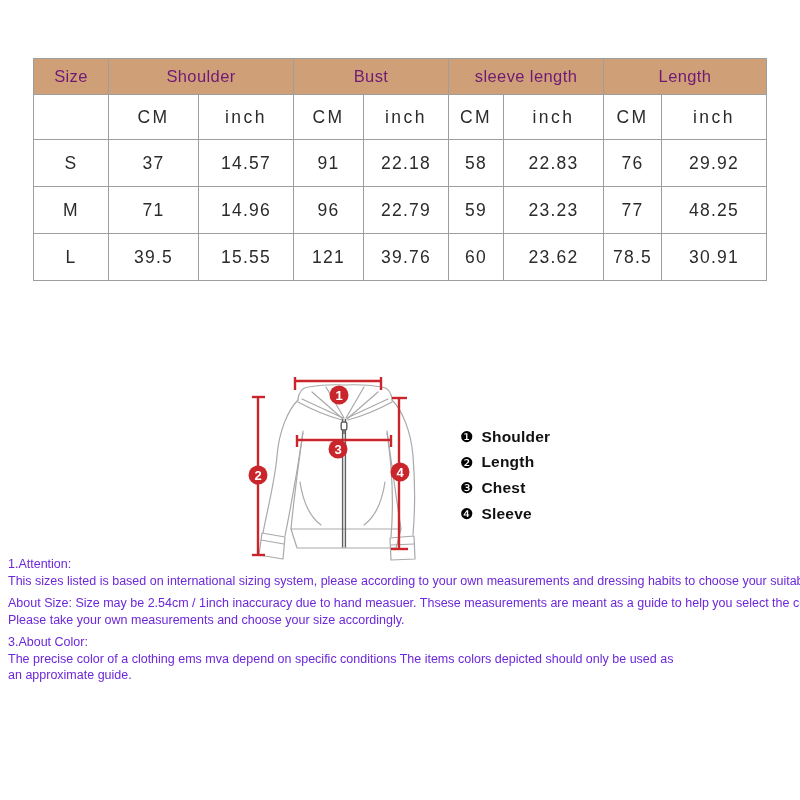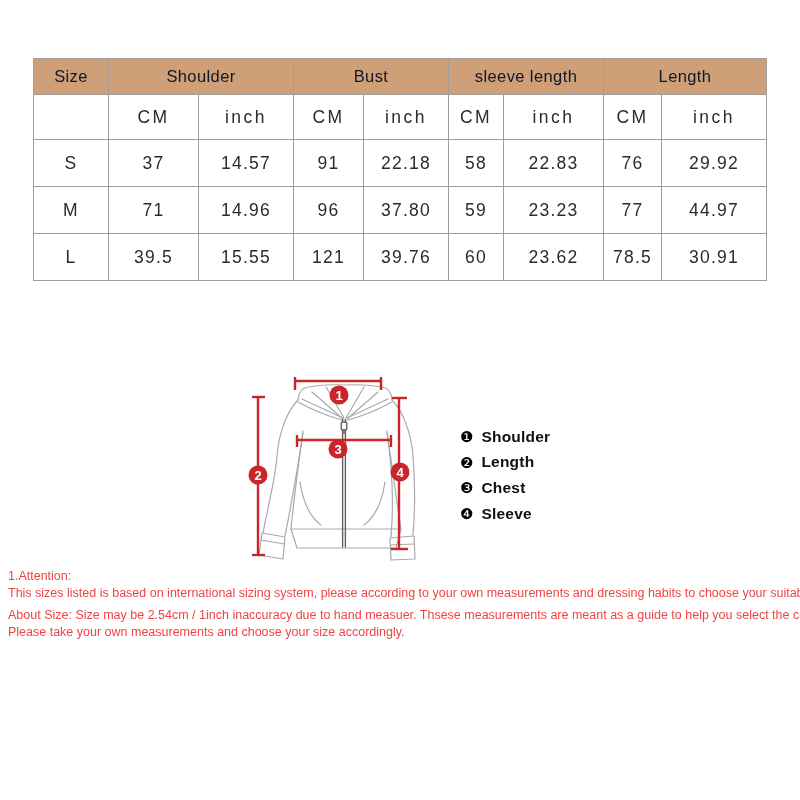--- a/index.html
+++ b/index.html
@@ -10,37 +10,37 @@
   
   table.size-chart{
     position:absolute;left:33px;top:58px;width:733px;
     border-collapse:collapse;table-layout:fixed;
   }
   table.size-chart th,table.size-chart td{
     border:1px solid #9e9e9e;text-align:center;vertical-align:middle;
     padding:0;overflow:hidden;white-space:nowrap;
   }
   tr.head-row th{
-    background:#cfa077;color:#0f172a;font-weight:400;font-size:16.5px;
+    background:#cfa077;color:#701a75;font-weight:400;font-size:16.5px;
     height:35px;letter-spacing:0.4px;
   }
   tr.unit-row td{
     height:44px;font-size:17.5px;color:#2b2b2b;letter-spacing:2.5px;background:#fff;
   }
   tr.data-row td{
     height:46px;font-size:17.5px;color:#2b2b2b;letter-spacing:1.2px;background:#fff;
   }
   
   .diagram-svg{position:absolute;left:250px;top:376px;overflow:visible;}
   .legend{position:absolute;left:460px;top:424px;}
   .legend-item{display:flex;align-items:center;height:25.6px;}
   .legend-bullet{font-size:15px;color:#000;margin-right:8px;line-height:1;}
   .legend-label{font-size:15.5px;font-weight:600;color:#111;letter-spacing:0.2px;}
   
-  .notes{position:absolute;left:8px;top:568px;width:790px;color:#ef4444;}
+  .notes{position:absolute;left:8px;top:556px;width:790px;color:#6d28d9;}
   .note-section{margin-bottom:6px;}
   .note-heading,.note-line{font-size:12.5px;line-height:16.5px;white-space:nowrap;}
 </style>
 </head>
 <body>
 
 <div class="canvas">
 
   <table class="size-chart">
     <colgroup>
@@ -84,25 +84,25 @@
         <td>58</td>
         <td>22.83</td>
         <td>76</td>
         <td>29.92</td>
       </tr>
       <tr class="data-row">
         <td>M</td>
         <td>71</td>
         <td>14.96</td>
         <td>96</td>
-        <td>37.80</td>
+        <td>22.79</td>
         <td>59</td>
         <td>23.23</td>
         <td>77</td>
-        <td>44.97</td>
+        <td>48.25</td>
       </tr>
       <tr class="data-row">
         <td>L</td>
         <td>39.5</td>
         <td>15.55</td>
         <td>121</td>
         <td>39.76</td>
         <td>60</td>
         <td>23.62</td>
         <td>78.5</td>
@@ -202,15 +202,20 @@
 
   <div class="notes">
     <div class="note-section">
       <div class="note-heading">1.Attention:</div>
       <div class="note-line">This sizes listed is based on international sizing system, please according to your own measurements and dressing habits to choose your suitable size.</div>
     </div>
     <div class="note-section">
       <div class="note-line">About Size: Size may be 2.54cm / 1inch inaccuracy due to hand measuer. Thsese measurements are meant as a guide to help you select the correct size.</div>
       <div class="note-line">Please take your own measurements and choose your size accordingly.</div>
     </div>
+    <div class="note-section">
+      <div class="note-heading">3.About Color:</div>
+      <div class="note-line">The precise color of a clothing ems mva depend on specific conditions The items colors depicted should only be used as</div>
+      <div class="note-line">an approximate guide.</div>
+    </div>
   </div>
 
 </div>
 
 </body></html>

